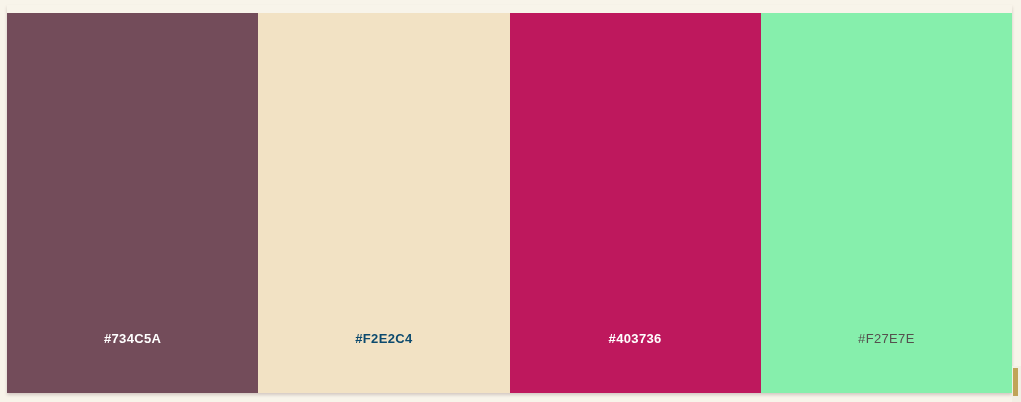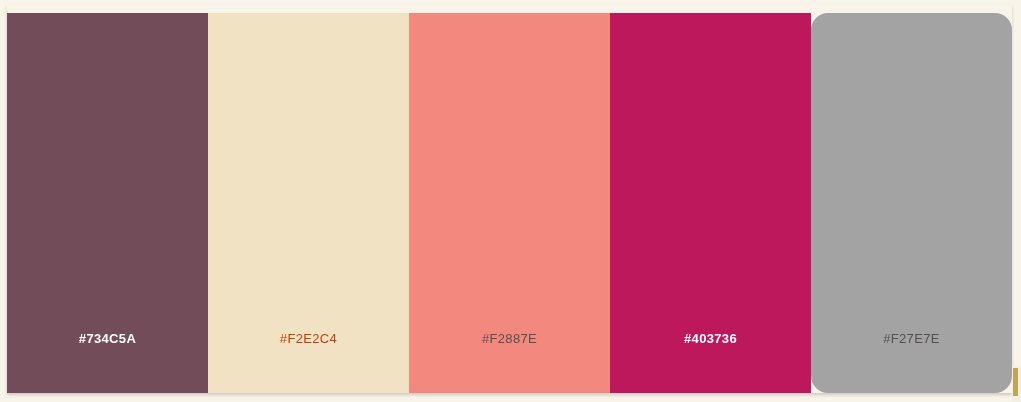--- a/index.html
+++ b/index.html
@@ -76,31 +76,28 @@
 </head>
 <body style="background: rgb(248, 244, 234);">
 
 <div id="palette-card">
 
   <div class="swatch" style="background: rgb(115, 76, 90);">
     <span class="swatch-label light-text" style="color: rgb(255, 255, 255); font-weight: bold;">#734C5A</span>
   </div>
 
   <div class="swatch" style="background: rgb(242, 226, 196);">
-    <span class="swatch-label dark-text" style="color: #c2410c; font-weight: normal;">#F2E2C4</span>
+    <span class="swatch-label dark-text" style="color: #0c4a6e; font-weight: bold;">#F2E2C4</span>
   </div>
 
-  <div class="swatch" style="background: rgb(242, 136, 126);">
-    <span class="swatch-label dark-text" style="color: rgb(85, 80, 78); font-weight: normal;">#F2887E</span>
-  </div>
 
   <div class="swatch" style="background: #be185d;">
     <span class="swatch-label light-text" style="color: rgb(255, 255, 255); font-weight: bold;">#403736</span>
   </div>
 
-  <div class="swatch" style="background: #a3a3a3; border-radius: 17px;">
+  <div class="swatch" style="background: #86efac;">
     <span class="swatch-label dark-text" style="color: rgb(85, 80, 78); font-weight: normal;">#F27E7E</span>
   </div>
 
 </div>
 
 <div id="scrollbar-track" style="background: rgb(242, 239, 228);"></div>
 <div id="scrollbar-thumb" style="background: rgb(192, 164, 88);"></div>
 
 </body></html>

